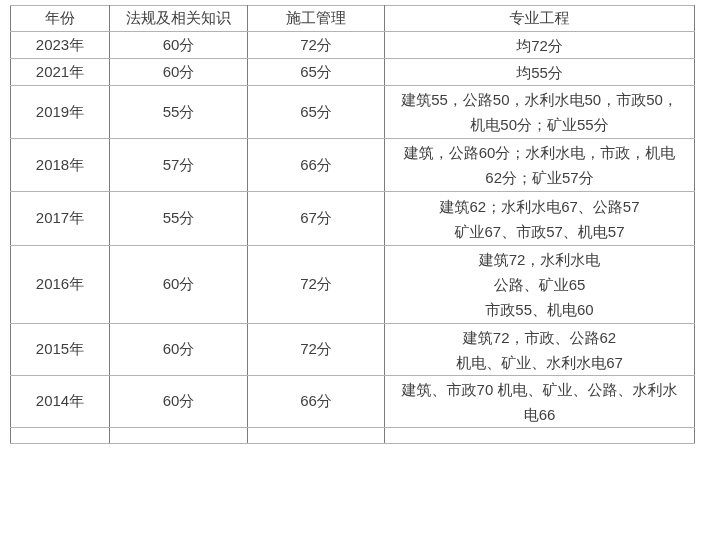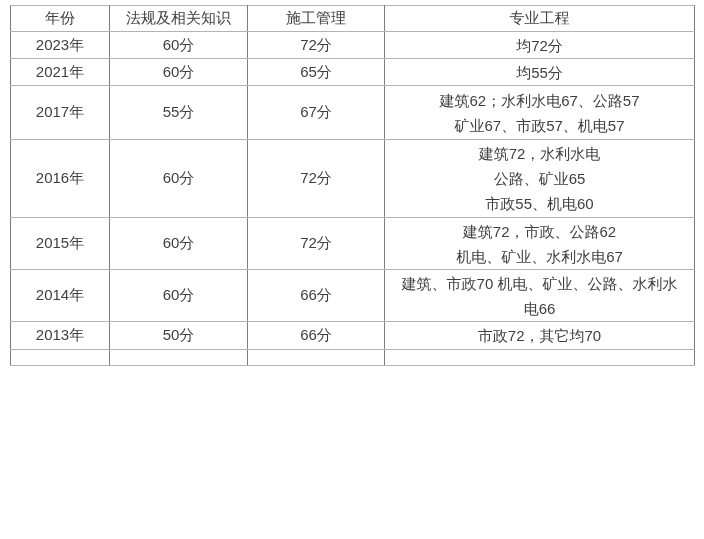--- a/index.html
+++ b/index.html
@@ -73,20 +73,38 @@
           </td>
       </tr>
       <tr class="h27">
         <td>2021年</td>
         <td>60分</td>
         <td>65分</td>
         <td>
             <div class="pro-line">均55分</div>
           </td>
       </tr>
+      <tr class="h53">
+        <td>2019年</td>
+        <td>55分</td>
+        <td>65分</td>
+        <td>
+          <div class="pro-line">建筑55，公路50，水利水电50，市政50，</div>
+          <div class="pro-line">机电50分；矿业55分</div>
+        </td>
+      </tr>
+      <tr class="h53">
+        <td>2018年</td>
+        <td>57分</td>
+        <td>66分</td>
+        <td>
+          <div class="pro-line">建筑，公路60分；水利水电，市政，机电</div>
+          <div class="pro-line">62分；矿业57分</div>
+        </td>
+      </tr>
       <tr class="h54">
         <td>2017年</td>
         <td>55分</td>
         <td>67分</td>
         <td>
           <div class="pro-line">建筑62；水利水电67、公路57</div>
           <div class="pro-line">矿业67、市政57、机电57</div>
         </td>
       </tr>
       <tr class="h78">
@@ -110,28 +128,20 @@
       </tr>
       <tr class="h52">
         <td>2014年</td>
         <td>60分</td>
         <td>66分</td>
         <td>
           <div class="pro-line">建筑、市政70 机电、矿业、公路、水利水</div>
           <div class="pro-line">电66</div>
         </td>
       </tr>
-      <tr class="h28">
-        <td>2013年</td>
-        <td>50分</td>
-        <td>66分</td>
-        <td>
-            <div class="pro-line">市政72，其它均70</div>
-          </td>
-      </tr>
       <tr class="partial">
         <td></td>
         <td></td>
         <td></td>
         <td></td>
       </tr>
     </tbody>
   </table>
 </div>
 

